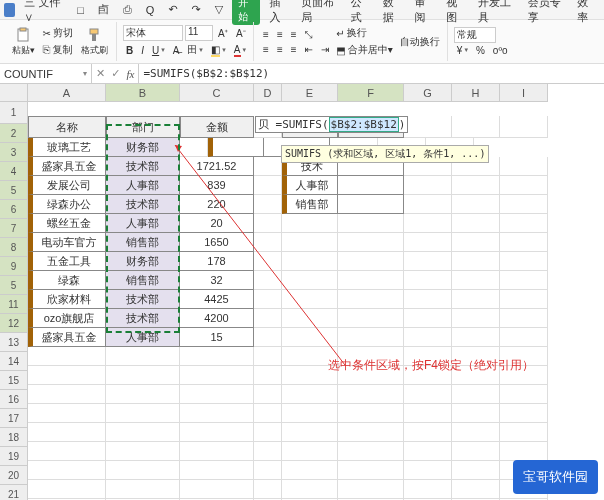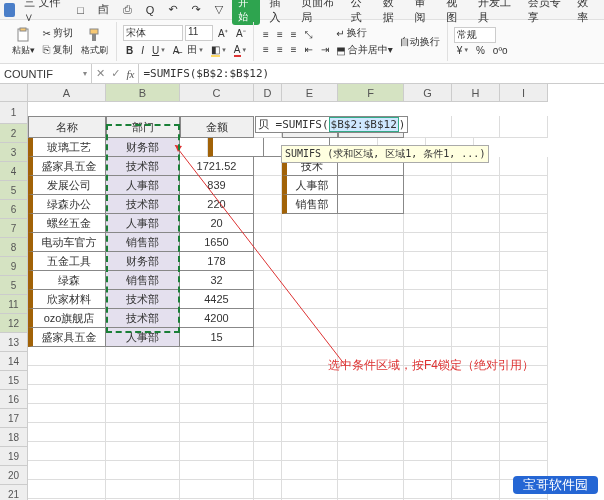--- a/index.html
+++ b/index.html
@@ -57,21 +57,21 @@
     
     .formula-live { position: absolute; background: #fff; border: 1px solid #888; padding: 0 2px; font-family: monospace; font-size: 11px; z-index: 6; white-space: nowrap; }
     .formula-live .ref { background: #cfe8ff; border: 1px solid #3a8; padding: 0 1px; }
     .hint-box { position: absolute; background: #ffffe0; border: 1px solid #aaa; font-size: 10px; padding: 1px 3px; z-index: 6; white-space: nowrap; font-family: monospace; }
 
     
     .anno-line { position: absolute; z-index: 4; }
     .anno-text { position: absolute; color: #d33; font-size: 12px; z-index: 4; white-space: nowrap; }
 
     
-    .watermark { position: absolute; right: 6px; bottom: 6px; background: #2566d4; color: #fff; font-size: 13px; padding: 0 10px; border-radius: 4px; font-weight: 500; z-index: 20; }
+    .watermark { position: absolute; right: 6px; bottom: 6px; background: #2566d4; color: #fff; font-size: 13px; padding: 8px 10px; border-radius: 4px; font-weight: 500; z-index: 20; }
 
     
     .cA{width:78px}.cB{width:74px}.cC{width:74px}.cD{width:28px}.cE{width:56px}.cF{width:66px}.cG{width:48px}.cH{width:48px}.cI{width:48px}
   </style>
 </head>
 <body>
 
 <div class="menubar">
   <span class="logo"></span>
   <span class="item">三 文件 ∨</span>

